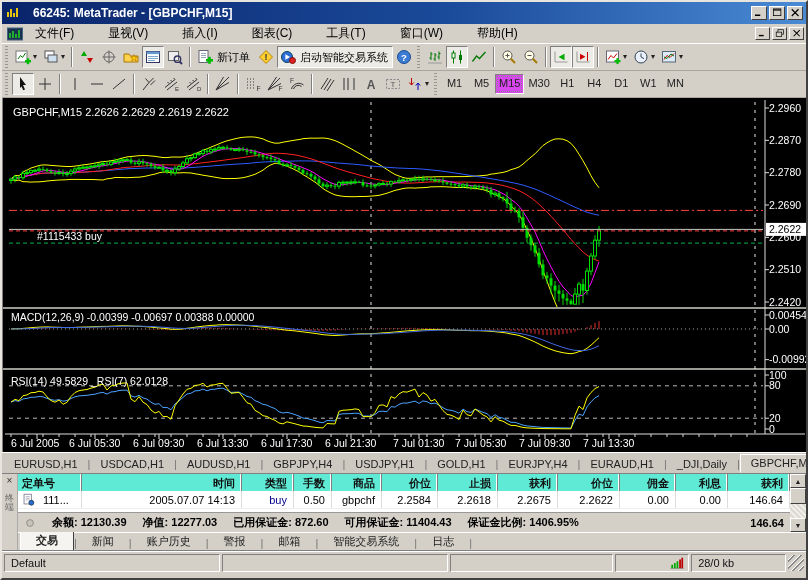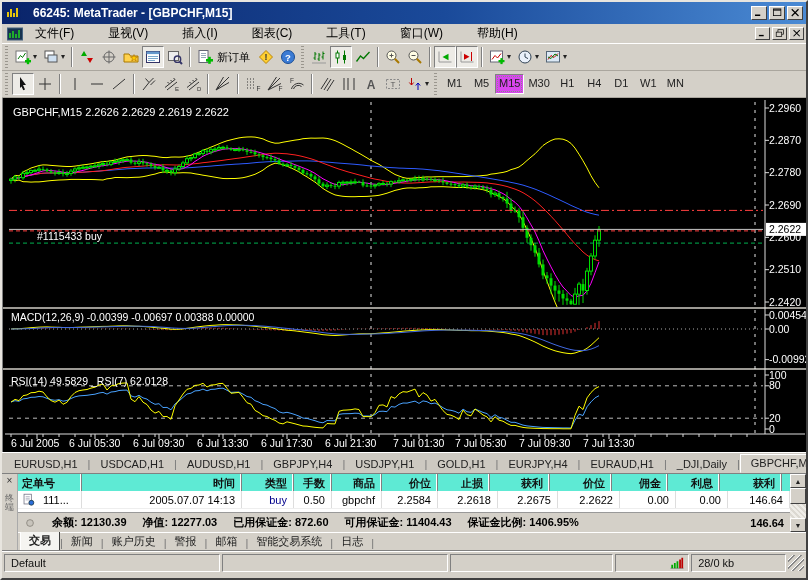--- a/index.html
+++ b/index.html
@@ -43,21 +43,21 @@
   .thead{display:flex;height:17px;background:#5eead4;}
   .thead .hc{font-size:11px;font-weight:bold;color:#111;padding:2px 6px 0 4px;border-right:1px solid #808080;box-shadow:inset -1px 0 0 #fff;white-space:nowrap;overflow:hidden;text-align:right;}
   .thead .hc:first-child{text-align:left;}
   .trow{display:flex;height:18px;background:#fff;border-bottom:1px solid #eee;}
   .trow .tc{font-size:11px;color:#000;padding:3px 6px 0 4px;border-right:1px solid #ddd;white-space:nowrap;overflow:hidden;text-align:right;}
   .trow .tc:first-child{text-align:left;display:flex;align-items:center;gap:8px;padding-top:0;}
   .tfill{height:3px;background:#fff;}
   .tsummary{height:20px;background:#d4d0c8;border-top:1px solid #999;display:flex;align-items:center;font-size:11px;font-weight:bold;color:#000;padding:0 22px 0 6px;gap:16px;white-space:nowrap;overflow:hidden;}
   .tsummary .sprofit{margin-left:auto;}
   .ttabs{height:19px;display:flex;align-items:flex-end;background:#d4d0c8;padding-left:2px;border-top:1px solid #fff;}
-  .ttab{font-size:11px;color:#222;padding:2px 8px;white-space:nowrap;}
+  .ttab{font-size:11px;color:#222;padding:2px 15px;white-space:nowrap;}
   .ttab.active{background:#fff;border:1px solid;border-color:#fff #404040 #fff #fff;background:#f5f4f1;font-weight:bold;}
   .ttabsep{color:#777;font-size:11px;padding-bottom:2px;}
   .tscroll{position:absolute;right:0;top:0;width:16px;height:58px;background:#e4e1da;display:flex;flex-direction:column;}
   .sbtn{width:16px;height:14px;background:#d4d0c8;border:1px solid;border-color:#fff #404040 #404040 #fff;font-size:7px;display:flex;align-items:center;justify-content:center;color:#222;}
   .sthumb{width:16px;height:16px;background:#d4d0c8;border:1px solid;border-color:#fff #404040 #404040 #fff;}
   .strack{flex:1;background:repeating-linear-gradient(45deg,#efede8 0 2px,#dcd9d2 2px 4px);}
   
   .statusbar{height:24px;border-top:1px solid #808080;box-shadow:inset 0 1px 0 #fff;display:flex;align-items:center;padding:3px 2px 2px 2px;gap:2px;}
   .spanel{height:18px;border:1px solid;border-color:#808080 #fff #fff #808080;font-size:11px;color:#111;padding:2px 6px 0 6px;white-space:nowrap;overflow:hidden;}
   .sgrip{margin-left:auto;width:16px;height:16px;background:repeating-linear-gradient(135deg,transparent 0 3px,#fff 3px 4px,#888 4px 5px);}
@@ -205,20 +205,30 @@
         </span>
         <span class="blabel">新订单</span>
       </span>
       <span class="tbtn">
         <span>
           <svg width="16" height="16" viewBox="0 0 16 16" style="display:block">
             <polygon points="8,1.5 14.5,8 8,14.5 1.5,8" fill="#ffcf30" stroke="#b8860b"></polygon>
             <text x="8" y="11.2" font-size="9" text-anchor="middle" fill="#333" font-weight="bold">!</text>
           </svg>
         </span>
+      </span>
+      <span class="tbtn pressed">
+        <span>
+          <svg width="16" height="16" viewBox="0 0 16 16" style="display:block">
+            <circle cx="7" cy="8" r="5.5" fill="#2a6dd9" stroke="#145"></circle>
+            <polygon points="5.4,5.2 5.4,10.8 10,8" fill="#fff"></polygon>
+            <circle cx="12.5" cy="11.5" r="3" fill="#d22" stroke="#801010"></circle>
+          </svg>
+        </span>
+        <span class="blabel">启动智能交易系统</span>
       </span>
       <span class="tbtn">
         <span>
           <svg width="16" height="16" viewBox="0 0 16 16" style="display:block">
             <circle cx="8" cy="8" r="6.5" fill="#3b7bd4" stroke="#1a4d94"></circle>
             <text x="8" y="11.6" font-size="9.5" text-anchor="middle" fill="#fff" font-weight="bold">?</text>
           </svg>
         </span>
       </span>
       <span class="tgrip"></span>
@@ -1071,21 +1081,21 @@
     </div>
     <div class="tmain">
       <div class="trows">
         <div class="thead" id="t-head">
             <span class="hc" style="width: 64px;">定单号</span>
             <span class="hc" style="width: 160px;">时间</span>
             <span class="hc" style="width: 52px;">类型</span>
             <span class="hc" style="width: 38px;">手数</span>
             <span class="hc" style="width: 50px;">商品</span>
             <span class="hc" style="width: 56px;">价位</span>
-            <span class="hc" style="width: 52px;">止损</span>
+            <span class="hc" style="width: 60px;">止损</span>
             <span class="hc" style="width: 60px;">获利</span>
             <span class="hc" style="width: 62px;">价位</span>
             <span class="hc" style="width: 56px;">佣金</span>
             <span class="hc" style="width: 52px;">利息</span>
             <span class="hc" style="width: 62px;">获利</span>
           </div>
         <div class="trow" id="t-row">
             <span class="tc" style="width: 64px;">
               <span>
                 <svg width="13" height="13" viewBox="0 0 16 16" style="display:block">

